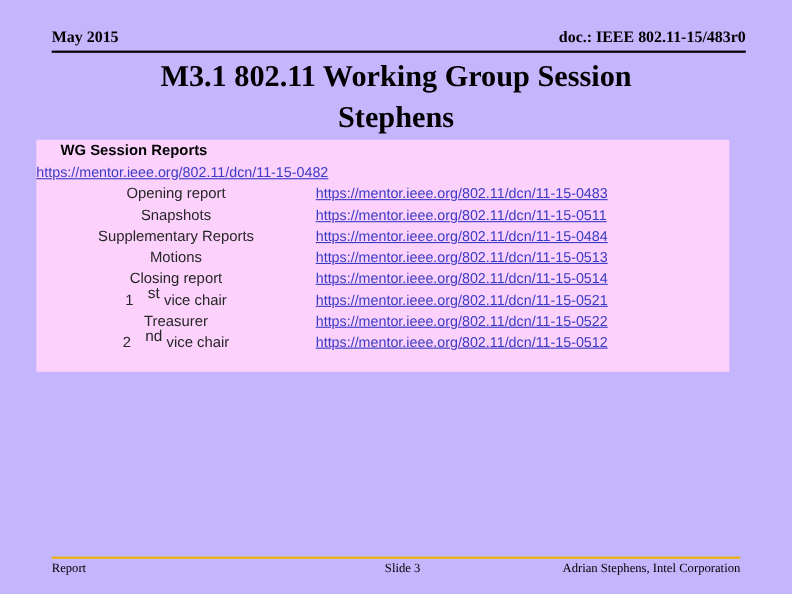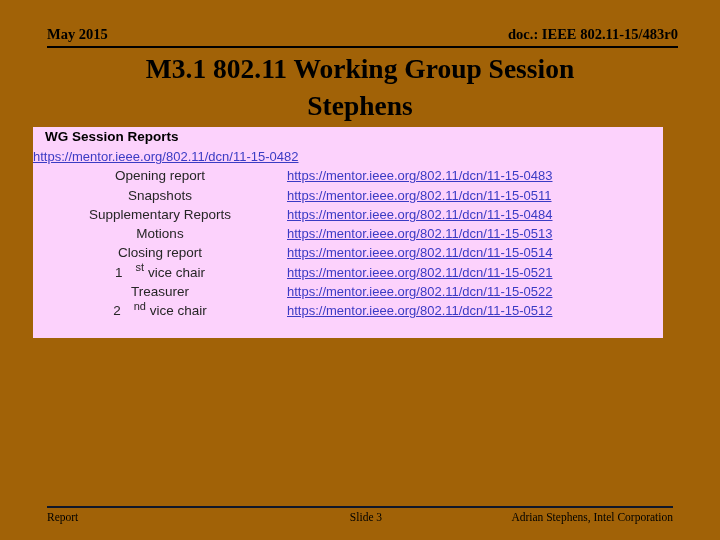--- a/index.html
+++ b/index.html
@@ -14,21 +14,21 @@
     overflow: hidden;
     position: relative;
   }
 
   .slide {
     position: absolute;
     left: 0;
     top: 0;
     width: 720px;
     height: 540px;
-    background: #a16207;
+    background: #c4b5fd;
   }
 
   
   .header {
     position: absolute;
     left: 47px;
     top: 26px;
     width: 631px;
     height: 20px;
     border-bottom: 2px solid #000000;
@@ -93,27 +93,27 @@
     flex: 0 0 254px;
     text-align: center;
     font-family: "Liberation Sans", sans-serif;
     font-size: 13.5px;
     line-height: 19px;
     color: #262626;
     white-space: nowrap;
   }
   .cell-label.section {
     text-align: left;
-    padding-left: 12px;
+    padding-left: 22px;
     font-weight: bold;
     font-size: 13.5px;
     color: #000000;
   }
   .cell-label sup {
-    font-size: 11px;
+    font-size: 14px;
     vertical-align: super;
     line-height: 0;
     margin-left: 13px;
   }
 
   .cell-link {
     flex: 1 1 auto;
     padding-left: 0px;
     font-family: "Liberation Sans", sans-serif;
     font-size: 13px;
@@ -125,21 +125,21 @@
     text-decoration: underline;
     text-underline-offset: 1px;
   }
 
   
   .footer {
     position: absolute;
     left: 47px;
     top: 506px;
     width: 626px;
-    border-top: 2px solid #0f172a;
+    border-top: 2px solid #eab308;
     padding-top: 2px;
     display: flex;
     align-items: flex-start;
     justify-content: space-between;
   }
   .footer-text {
     font-family: "Liberation Serif", serif;
     font-size: 11.5px;
     line-height: 14px;
     color: #000000;

